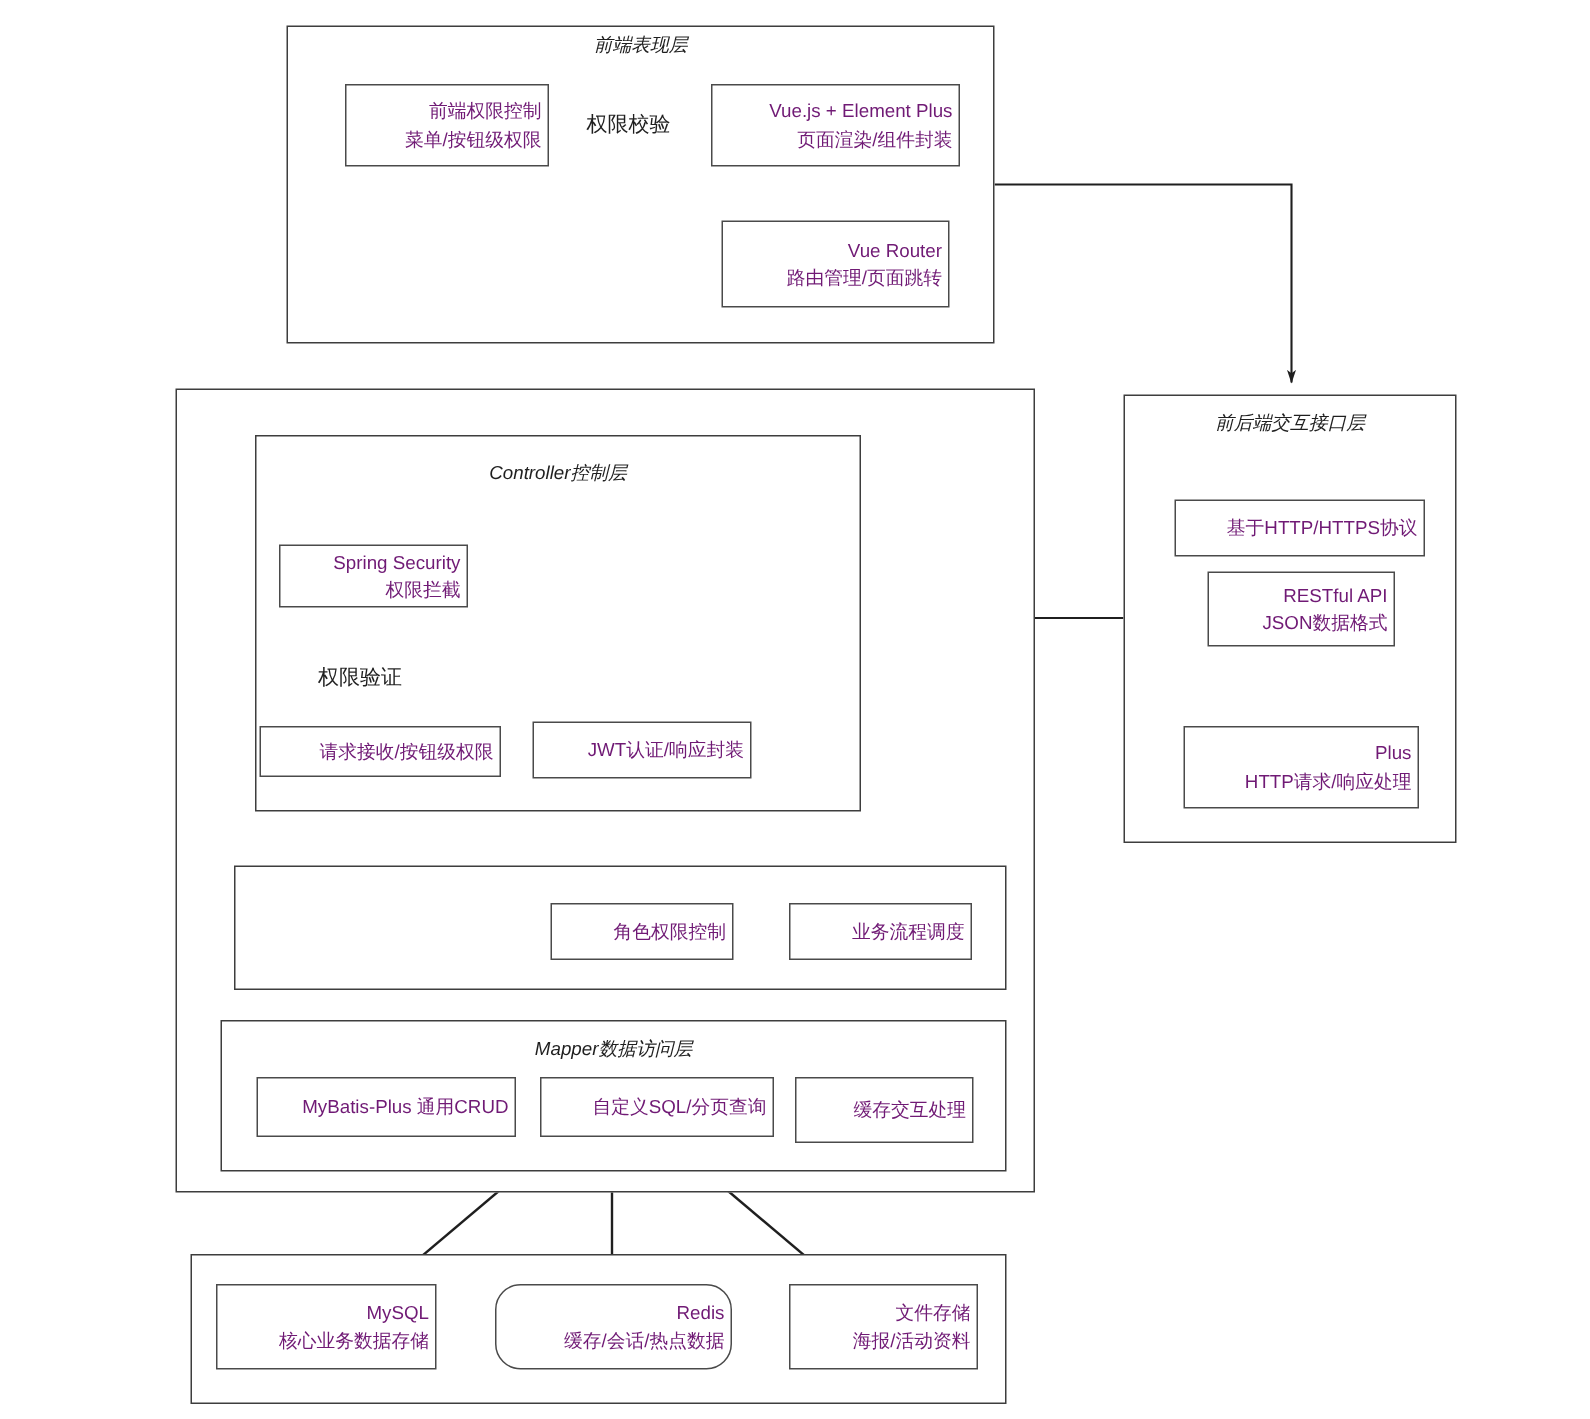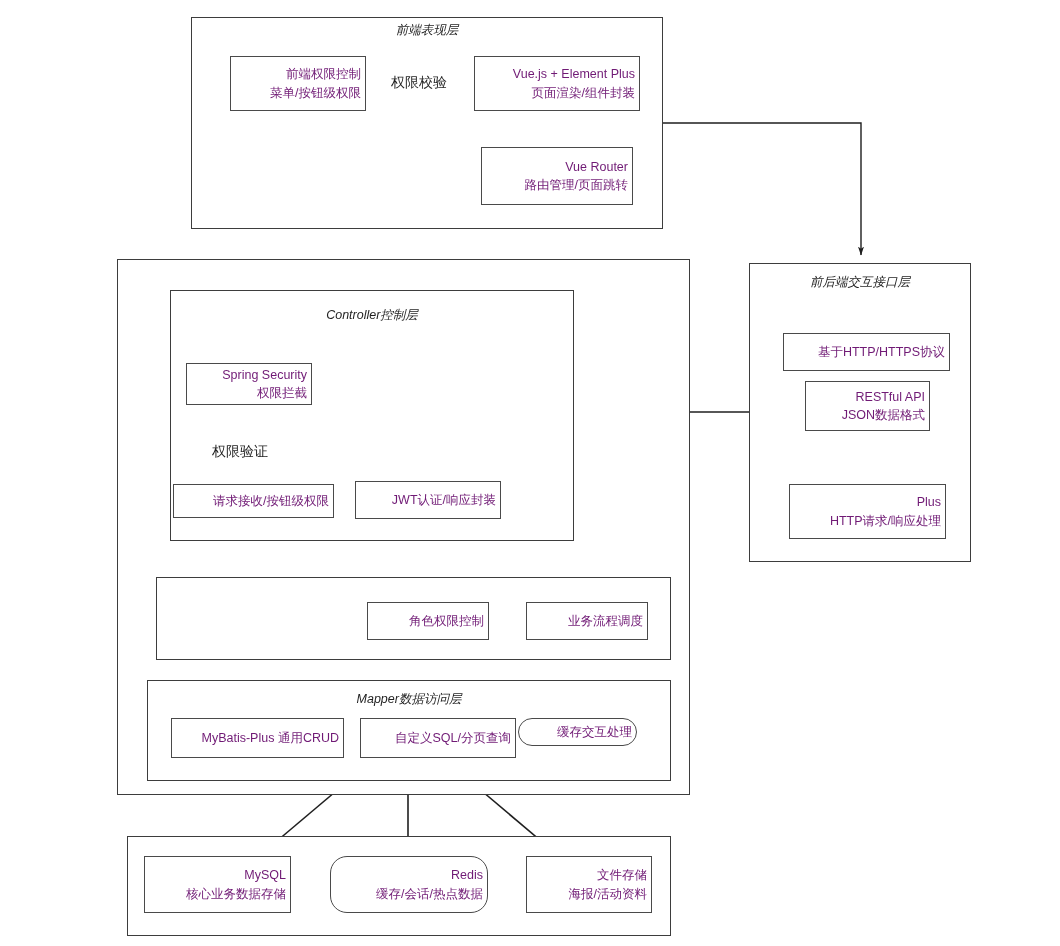--- a/index.html
+++ b/index.html
@@ -176,21 +176,21 @@
   <div class="panel-title" style="left:409px; top:691px;">Mapper数据访问层</div>
 
   <div class="node" style="left:171px; top:718px; width:173px; height:40px;">
     <span>MyBatis-Plus 通用CRUD</span>
   </div>
 
   <div class="node" style="left:360px; top:718px; width:156px; height:40px;">
     <span>自定义SQL/分页查询</span>
   </div>
 
-  <div class="node" style="left:518px; top:718px; width:119px; height:28px;border-radius:14px;">
+  <div class="node" style="left:530px; top:718px; width:119px; height:44px;">
     <span>缓存交互处理</span>
   </div>
 
   <div class="panel" style="left:127px; top:836px; width:544px; height:100px;"></div>
 
   <div class="node" style="left:144px; top:856px; width:147px; height:57px;">
     <span>MySQL</span>
     <span class="l2">核心业务数据存储</span>
   </div>
 

